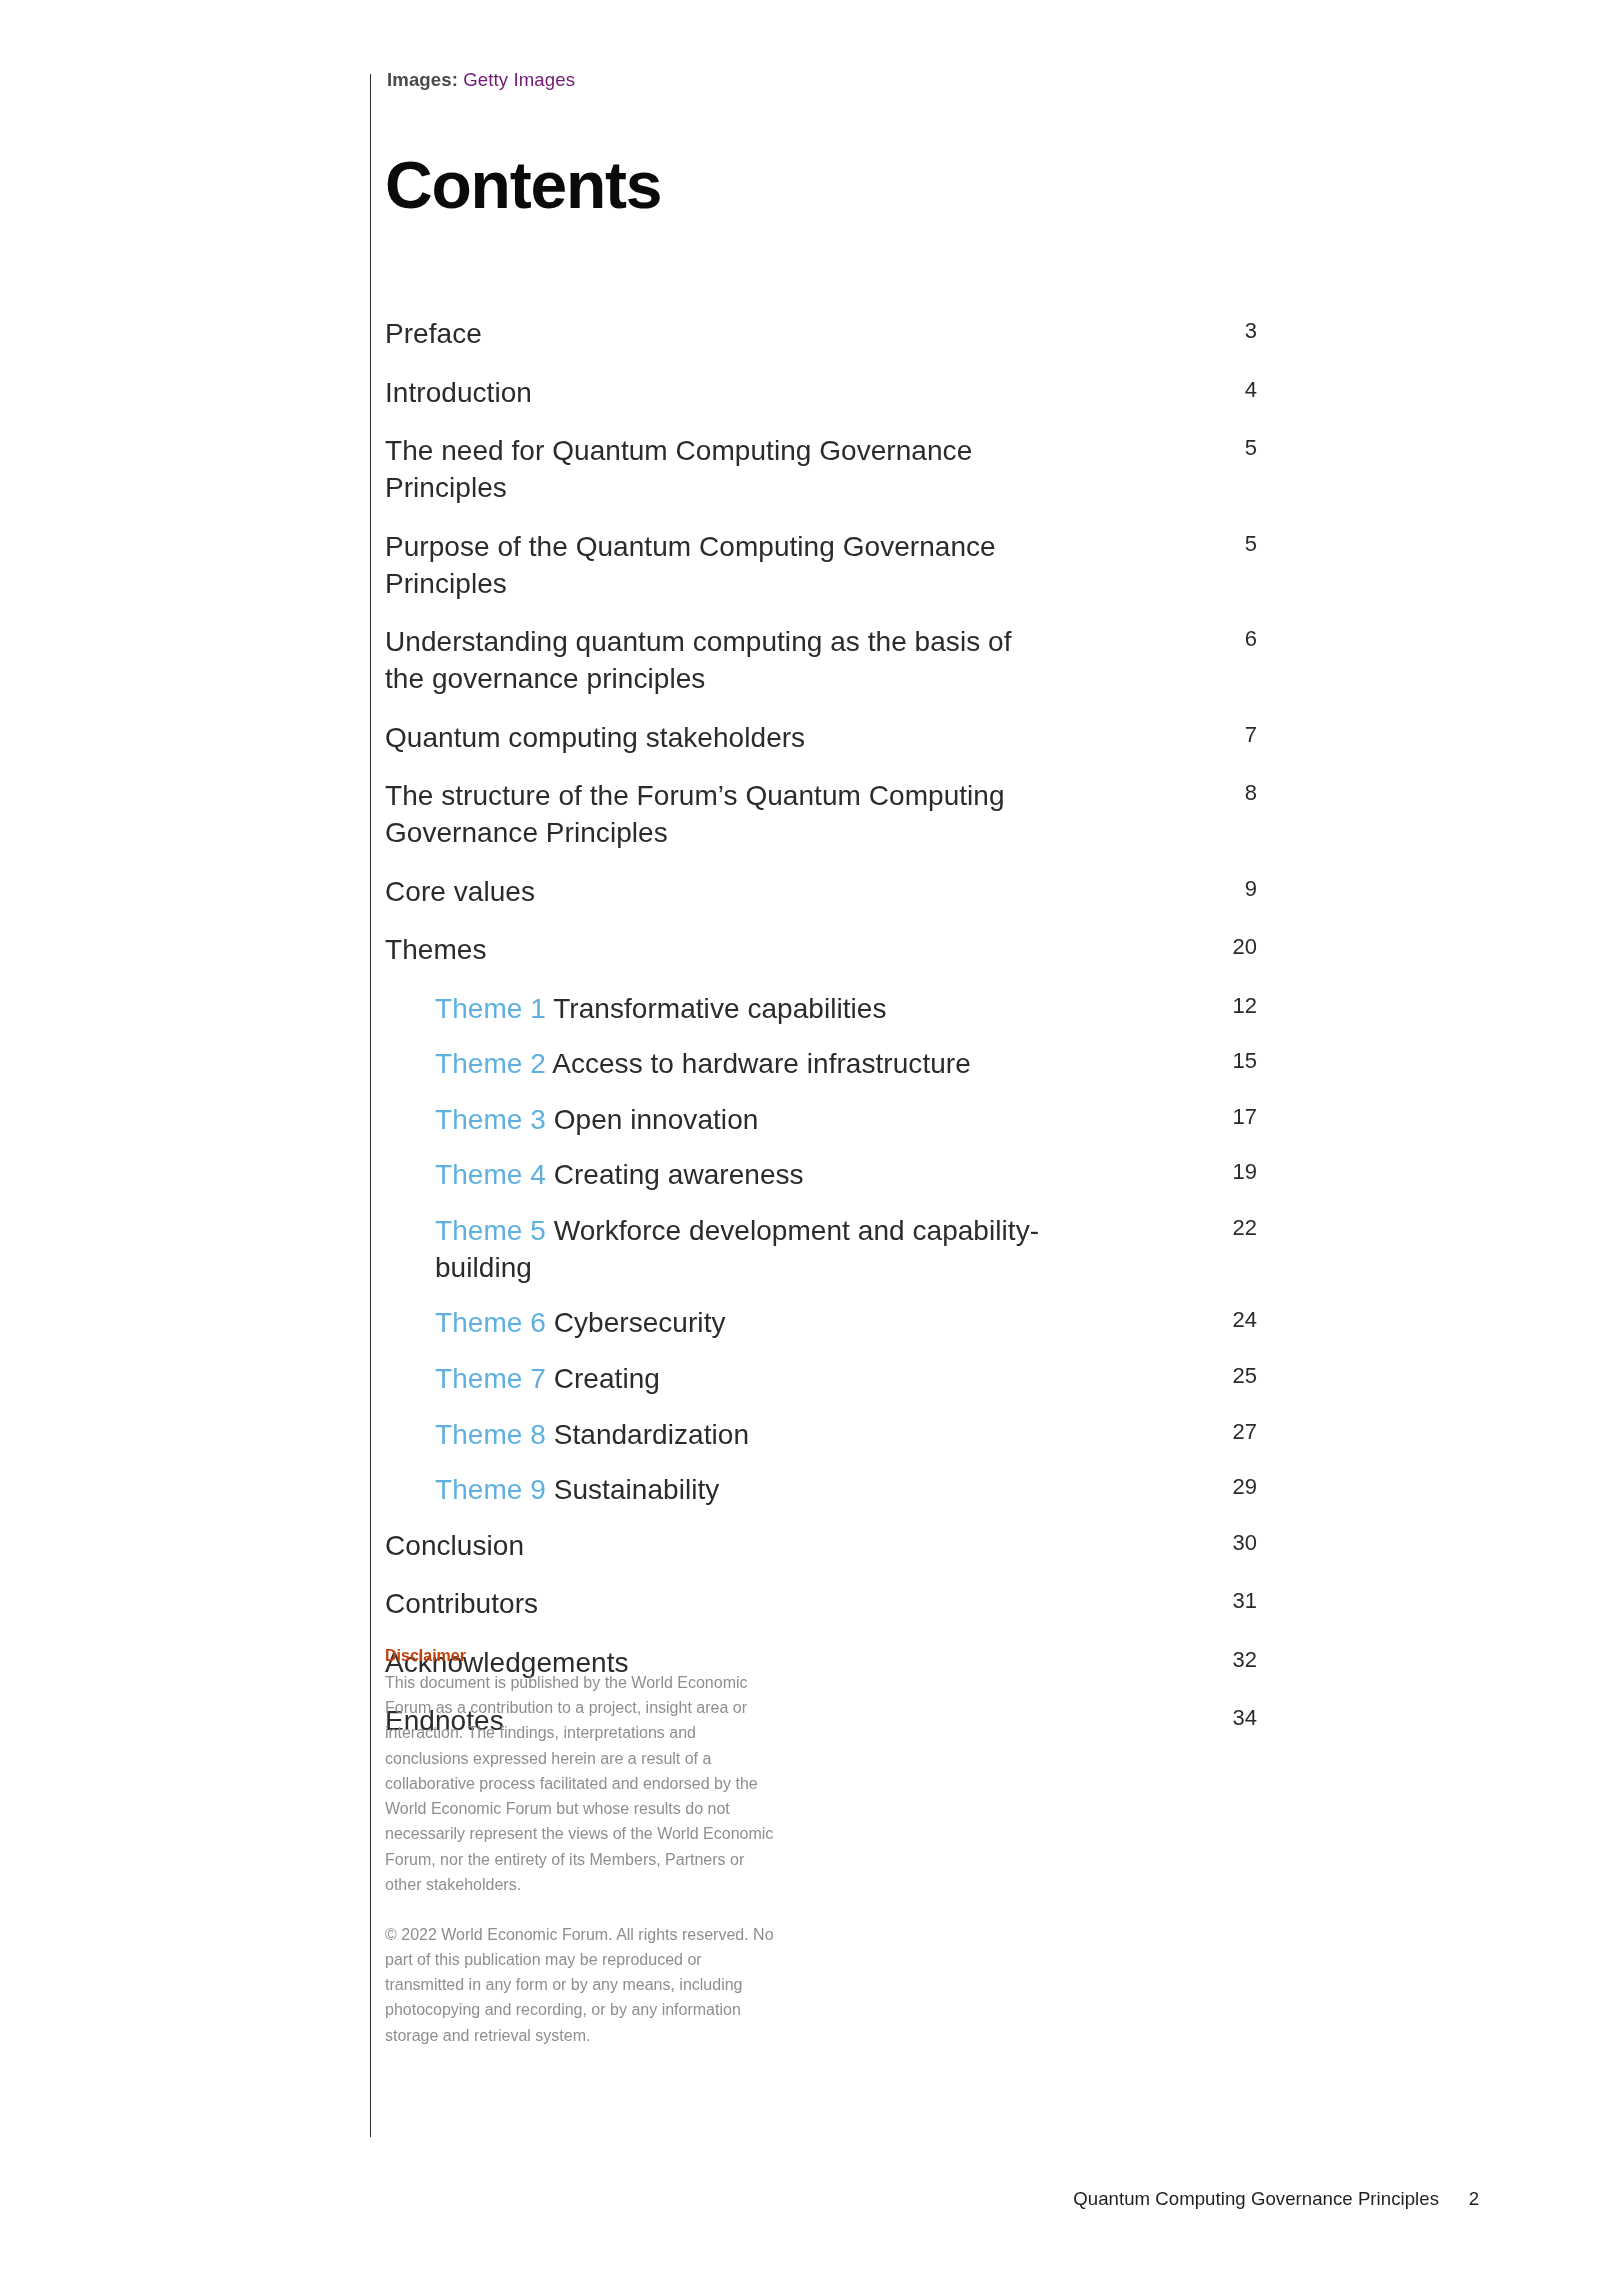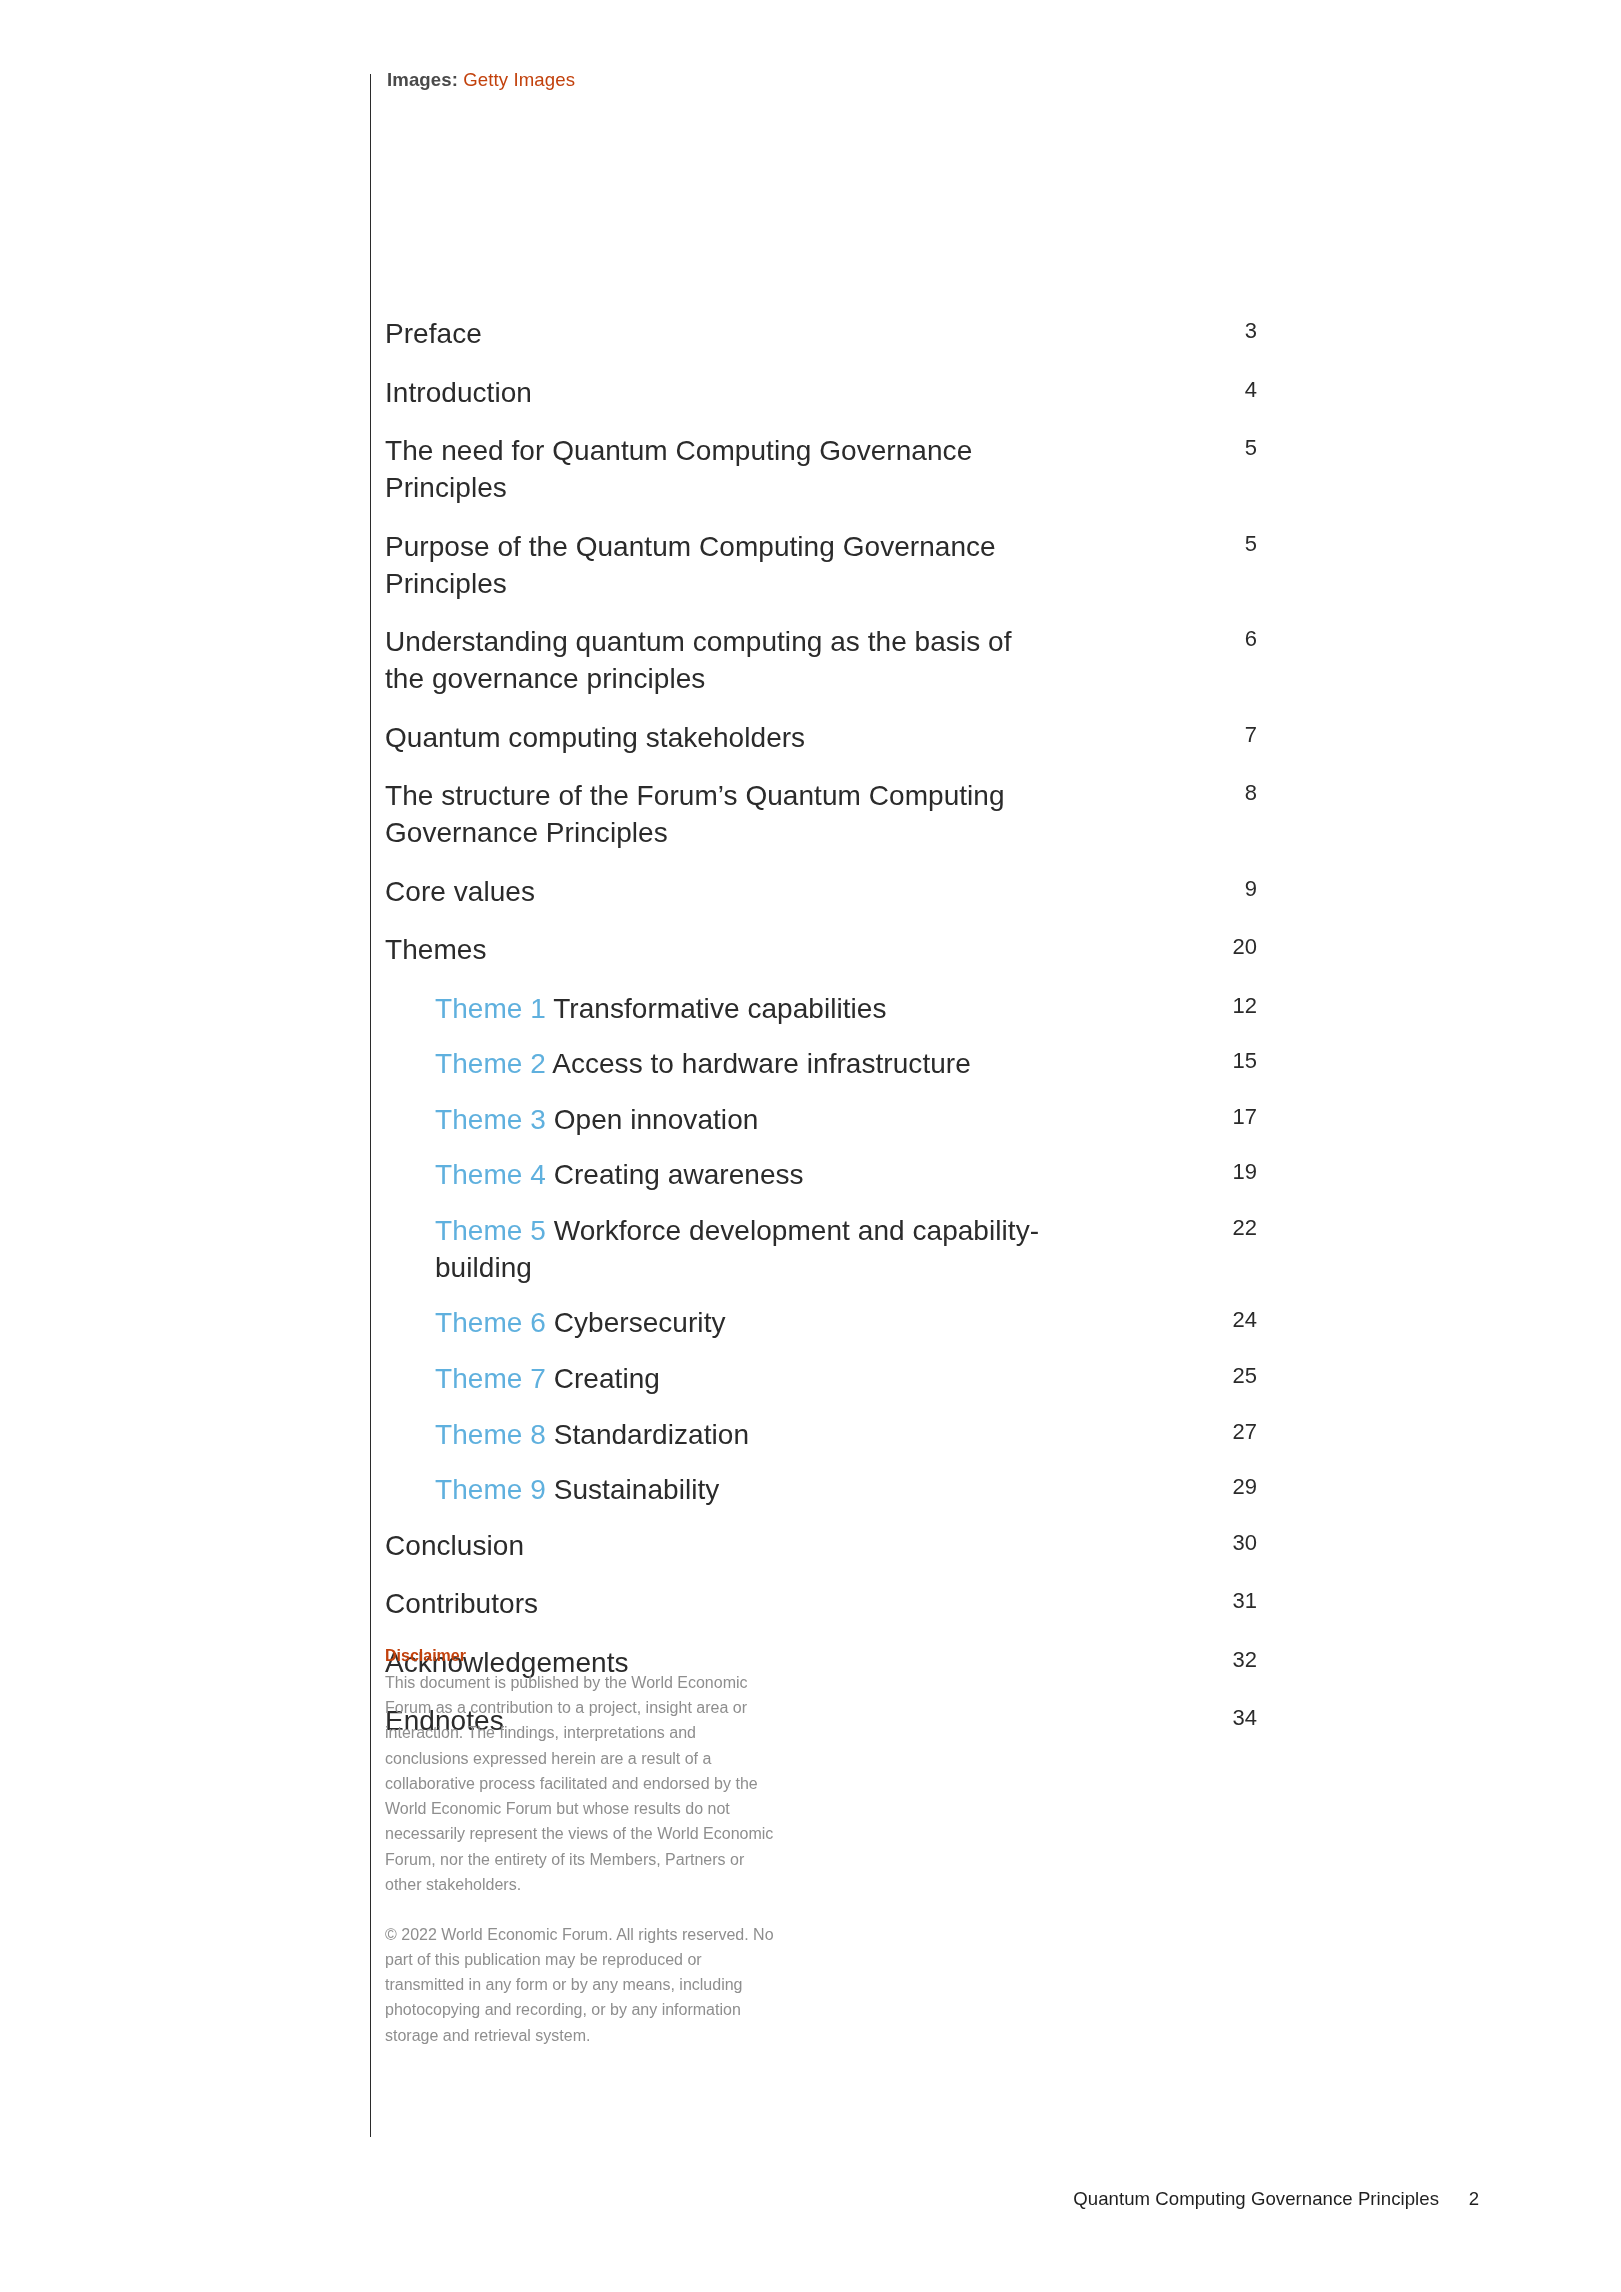--- a/index.html
+++ b/index.html
@@ -36,21 +36,21 @@
     top: 69px;
     font-size: 18.6px;
     letter-spacing: 0.1px;
     white-space: nowrap;
   }
   .credit .credit-label {
     color: #4a4a4a;
     font-weight: bold;
   }
   .credit .credit-value {
-    color: #c2410c;
+    color: #701a75;
     font-weight: normal;
   }
 
   
   .page-title {
     position: absolute;
     left: 385px;
     top: 152px;
     font-size: 66px;
     font-weight: bold;
@@ -153,20 +153,21 @@
 
 <div class="page">
 
   <div class="vrule"></div>
 
   <div class="credit">
     <span class="credit-label">Images:</span>
     <span class="credit-value">Getty Images</span>
   </div>
 
+  <div class="page-title">Contents</div>
 
   <div class="toc" id="toc-list">
       <div class="toc-row">
         <div class="toc-label"><span>Preface</span></div>
         <div class="toc-page">3</div>
       </div>
       <div class="toc-row">
         <div class="toc-label"><span>Introduction</span></div>
         <div class="toc-page">4</div>
       </div>

